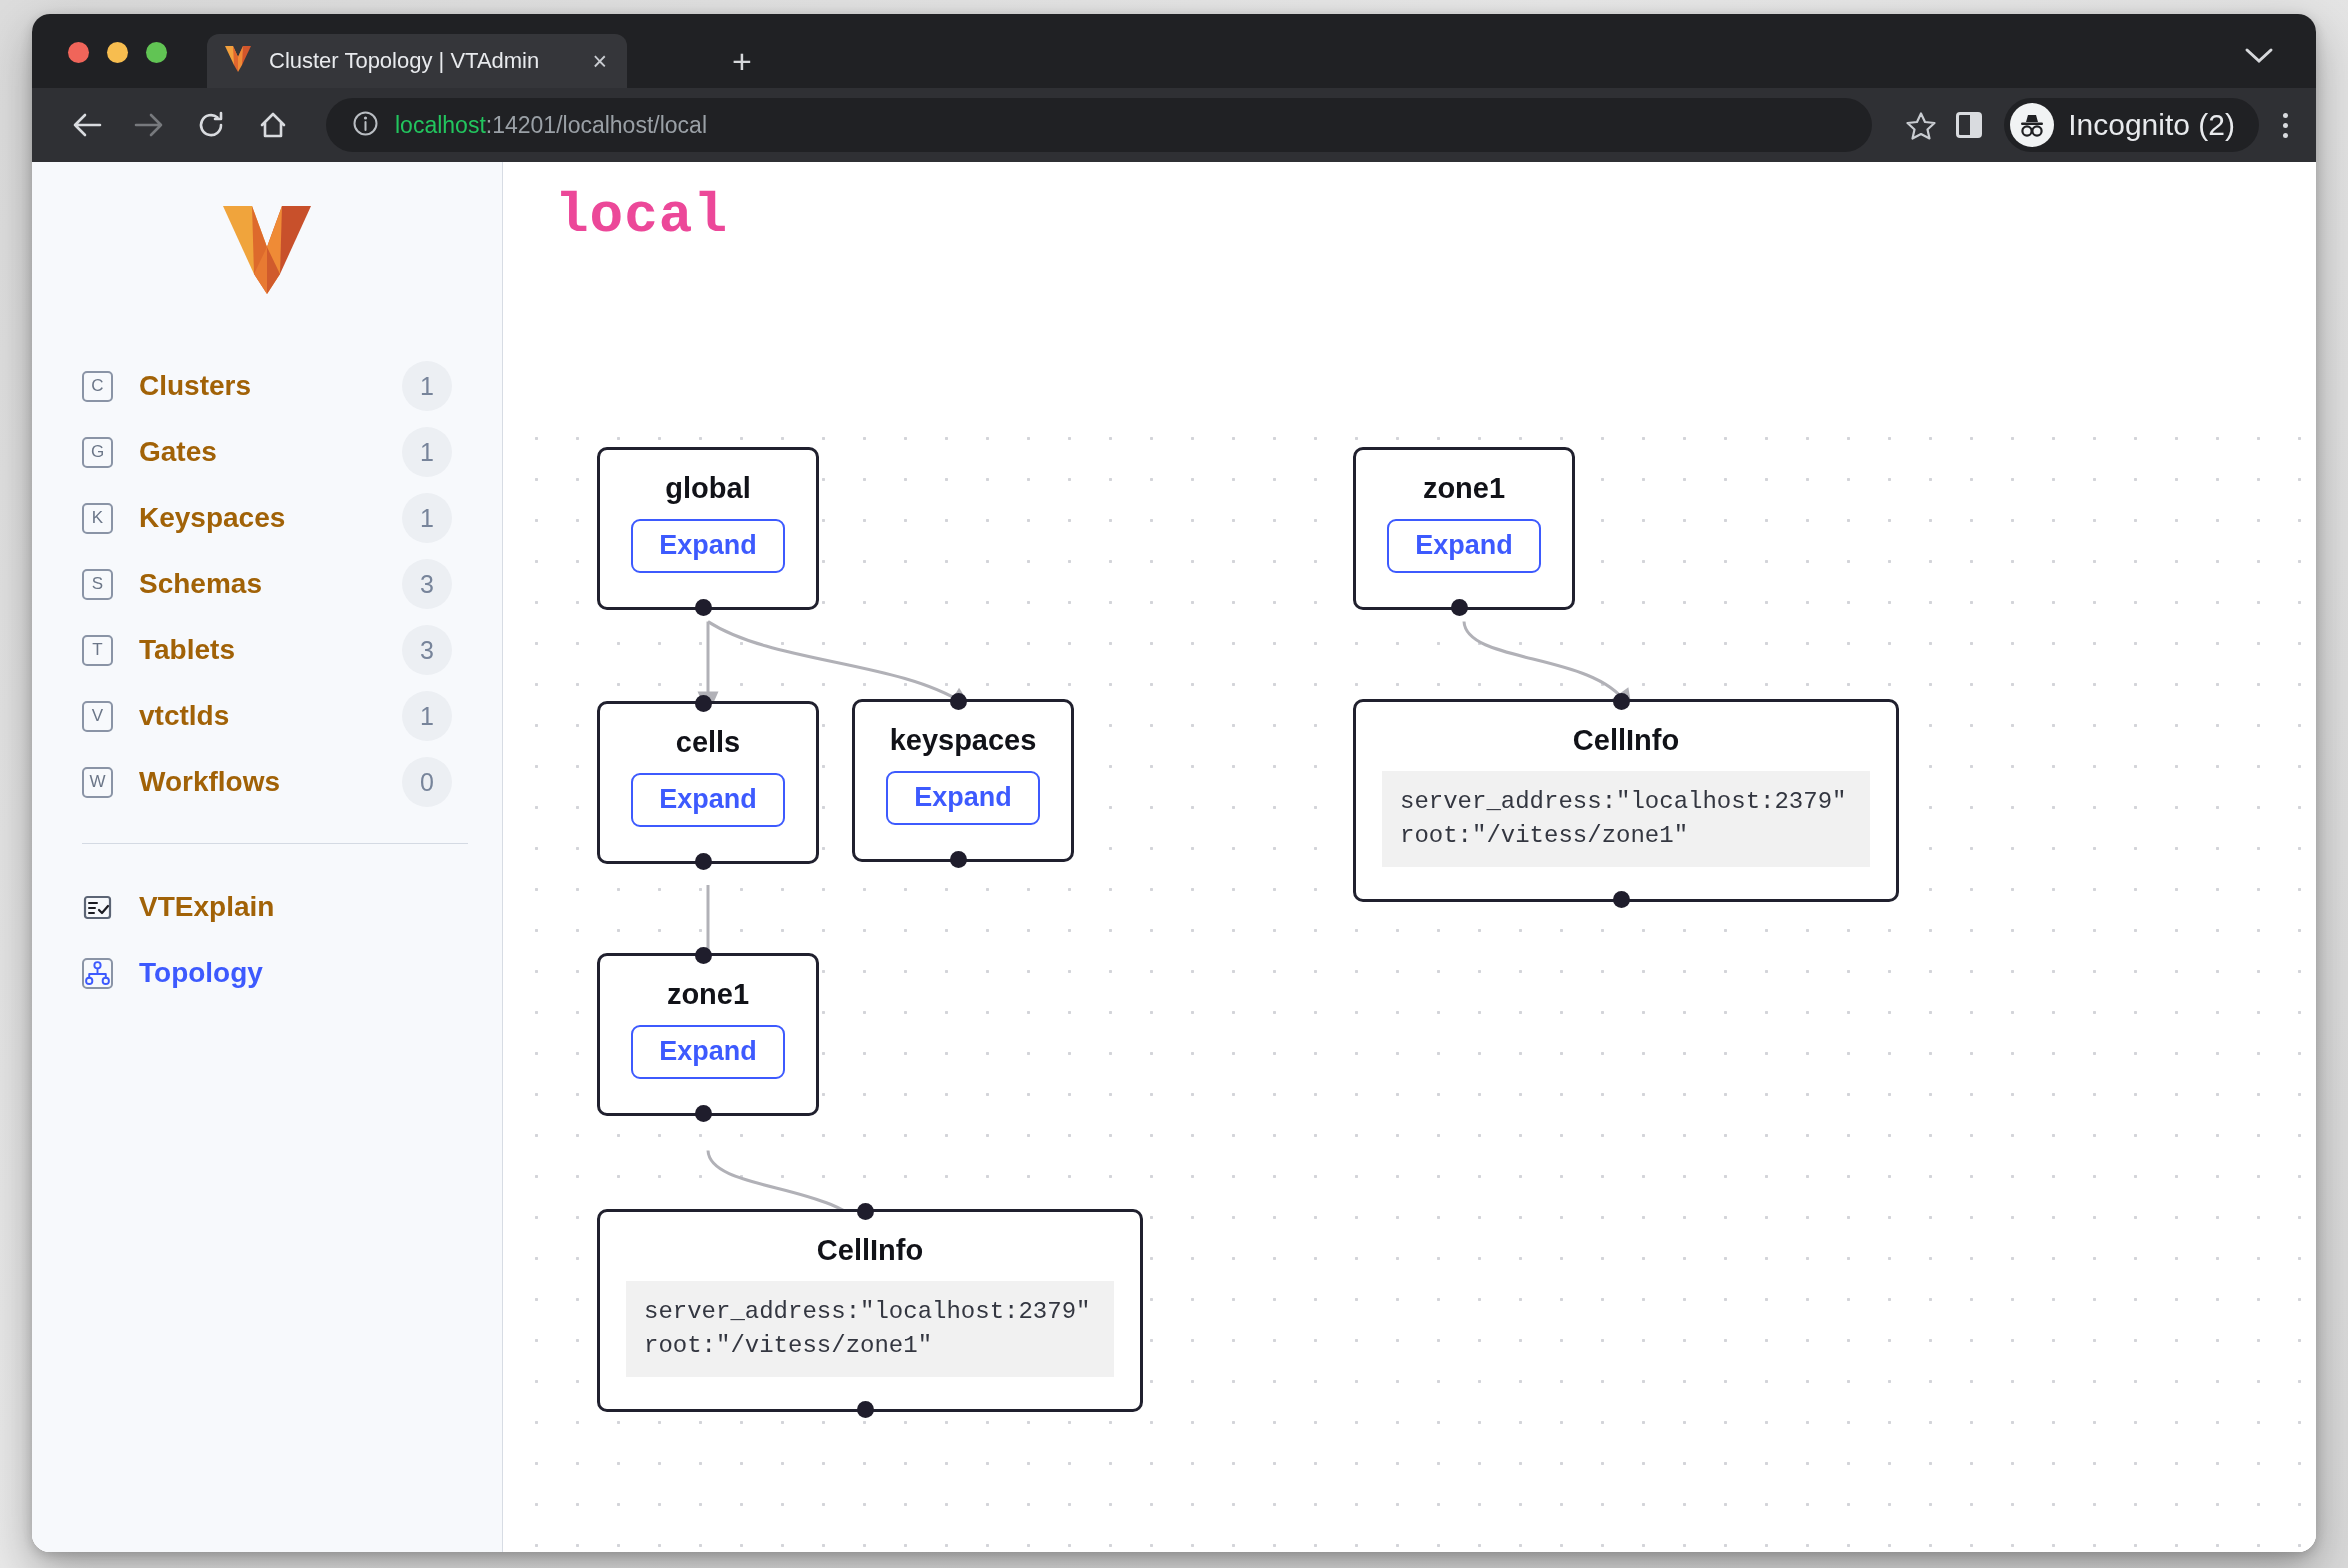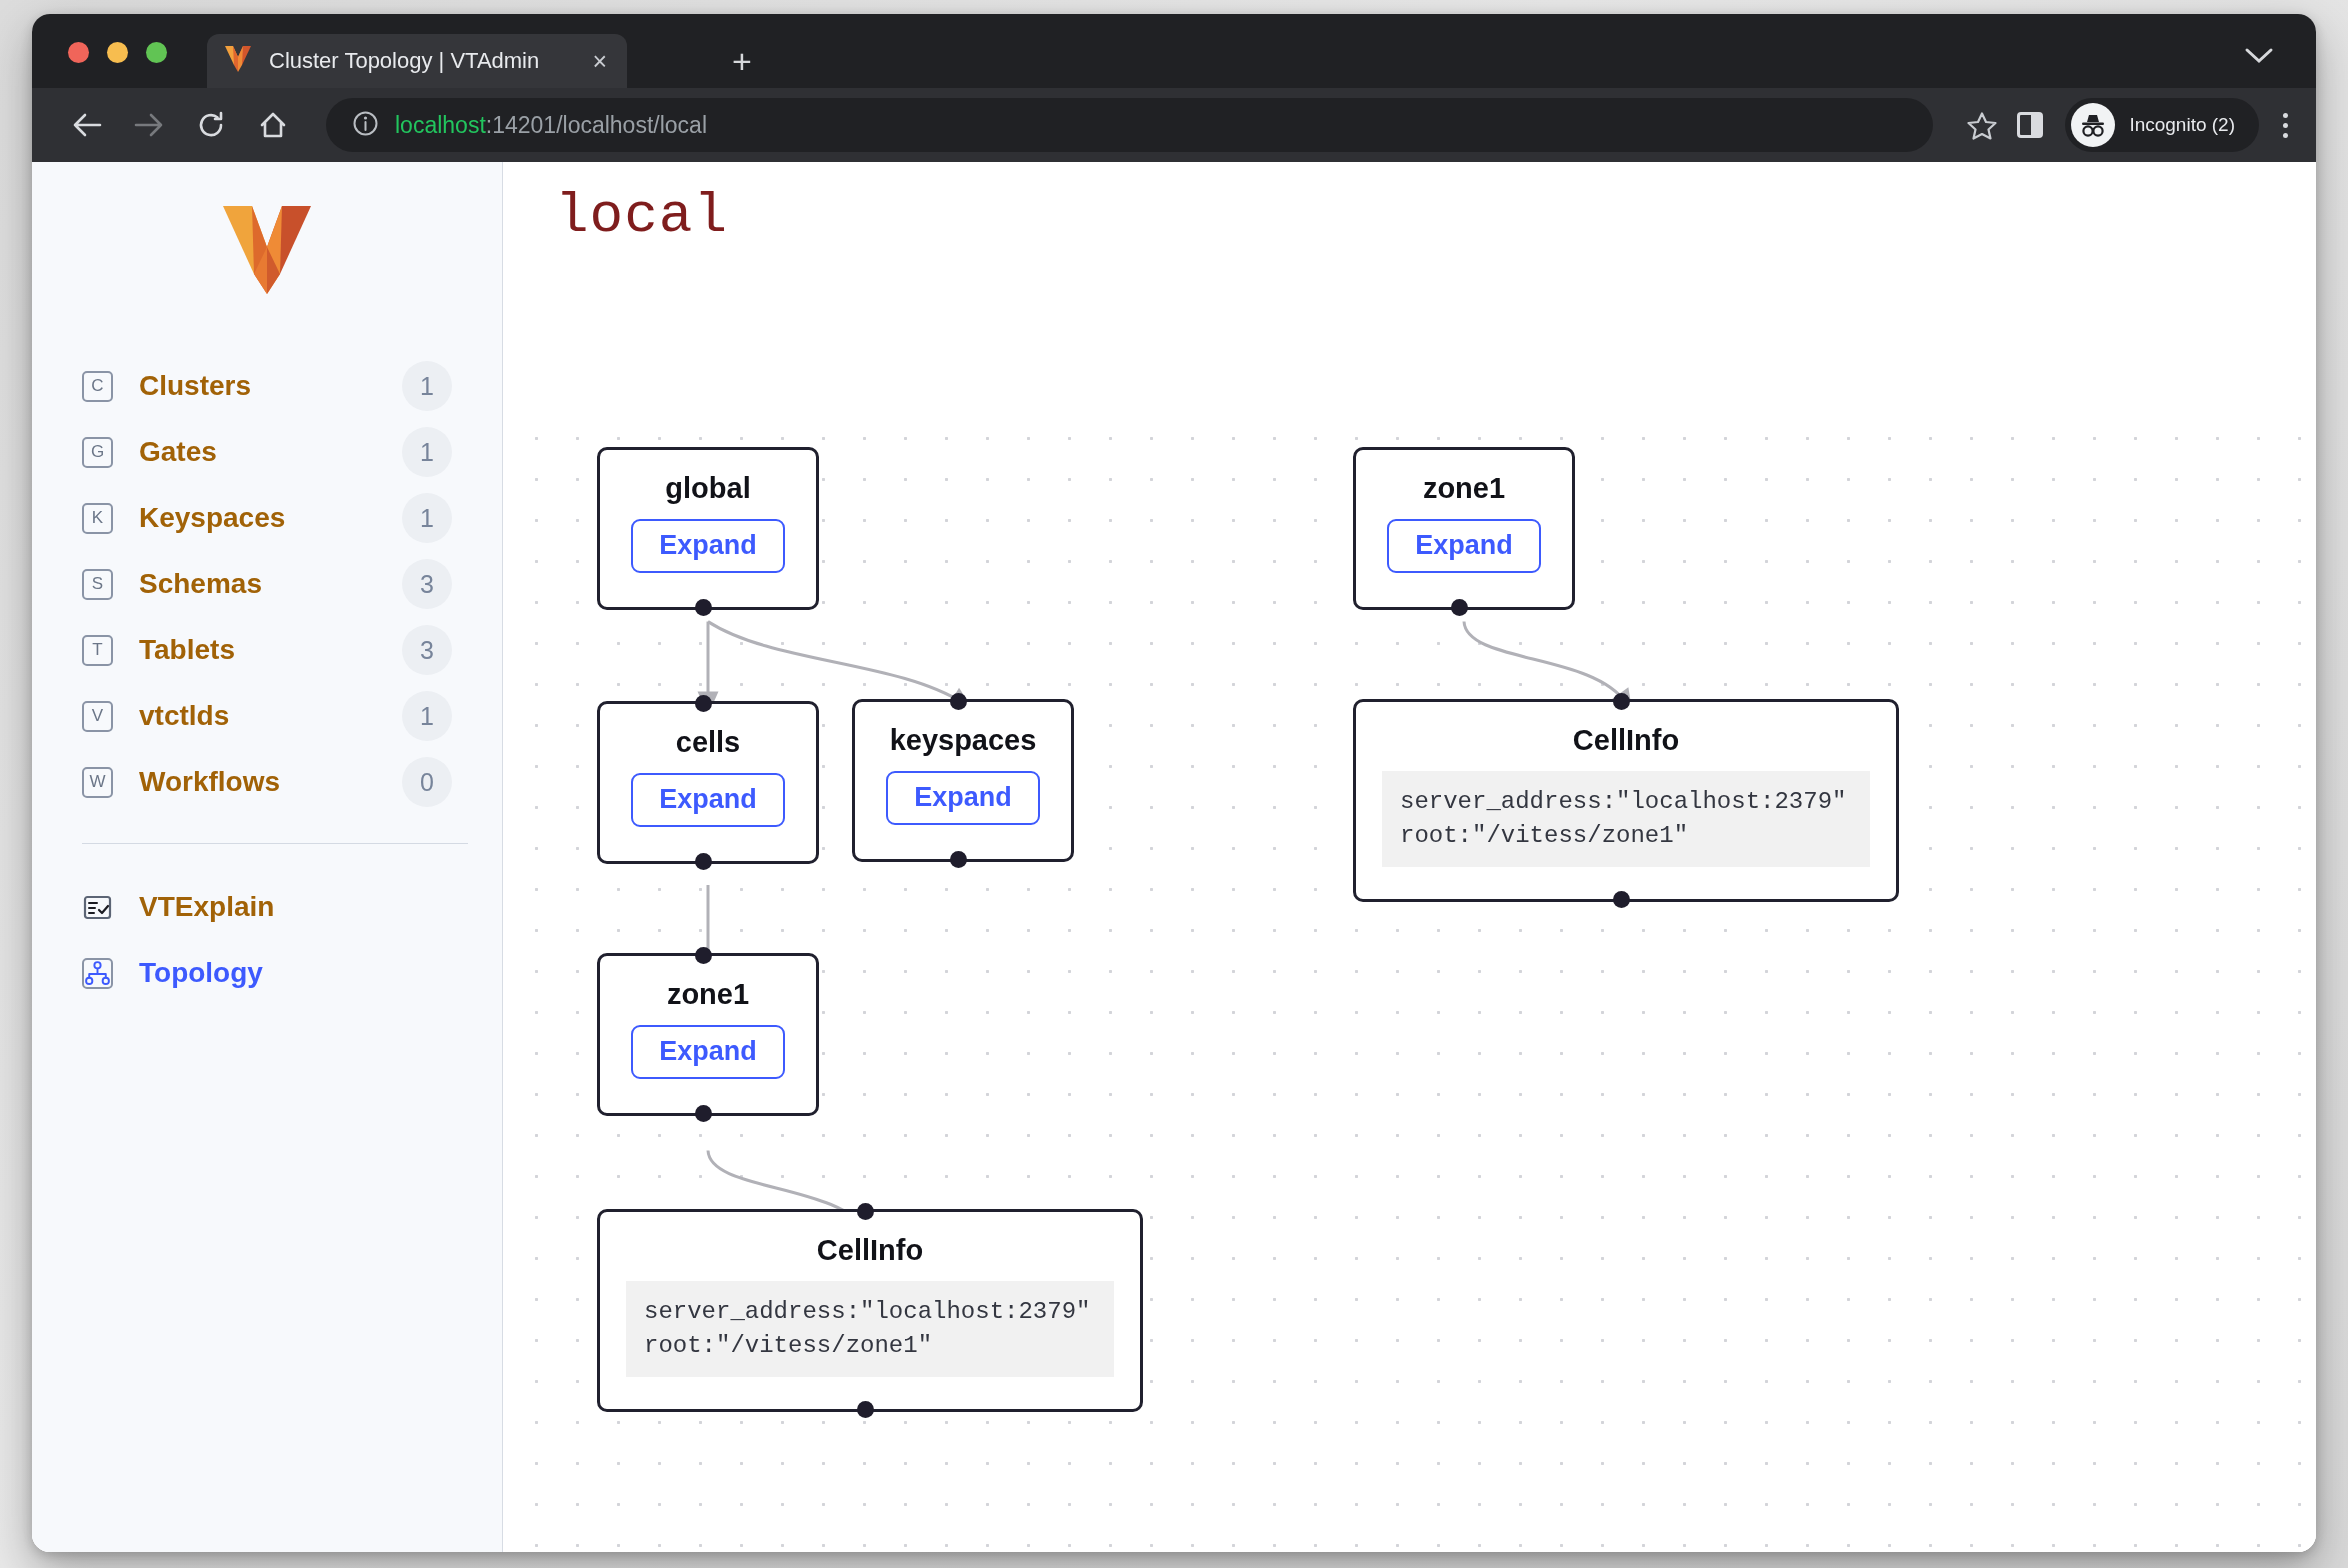--- a/index.html
+++ b/index.html
@@ -63,21 +63,21 @@
                position: relative; flex: 0 0 auto; margin-right: 14px; }
   .sidepanel::after { content:""; position:absolute; right:0; top:0; bottom:0; width:9px; background:#d9dbdf; }
   .profile {
     height: 54px; background: #202124; border-radius: 27px;
     display: flex; align-items: center; gap: 14px; padding: 0 24px 0 6px; flex: 0 0 auto;
   }
   .incog-badge {
     width: 44px; height: 44px; border-radius: 50%; background: #f1f3f4;
     display: flex; align-items: center; justify-content: center;
   }
-  .profile-label { color: #e8eaed; font-size: 19px; white-space: nowrap; }
+  .profile-label { color: #e8eaed; font-size: 30px; white-space: nowrap; }
   .kebab { color: #d9dbdf; font-size: 26px; letter-spacing: 0; padding-left: 16px; line-height: .6; flex: 0 0 auto; }
   .kebab span { display: block; width: 5px; height: 5px; background: #d9dbdf; border-radius: 50%; margin: 5px 0; }
 
   
   .app { display: flex; height: calc(1538px - 148px); background: #fff; }
   .sidebar {
     width: 471px; background: #f7f9fc; border-right: 1px solid #d7dce4;
     padding: 40px 0 0 0; flex: 0 0 auto; position: relative;
   }
   .logo { display: flex; justify-content: center; margin-bottom: 56px; }
@@ -100,21 +100,21 @@
   .divider { height: 1px; background: #d4dae3; margin: 28px 34px 30px 50px; }
   .nav-item.plain .nav-icon-box { border: none; width: 31px; }
   .nav-item.active .nav-label { color: #3d5afe; }
 
   .content { flex: 1; background: #fff; position: relative; overflow: hidden; }
   .crumbs { padding: 44px 0 0 52px; font-family: "Liberation Mono", monospace; }
   .crumb-link { color: #4a63f0; font-size: 26px; }
   .crumb-sep { color: #c7ccd6; font-size: 26px; margin-left: 18px; }
   .page-title {
     font-family: "Liberation Mono", monospace;
-    font-size: 56px; font-weight: 400; color: #7f1d1d;
+    font-size: 56px; font-weight: 700; color: #ec4899;
     margin: 22px 0 0 52px; letter-spacing: 1px;
   }
   .canvas {
     position: absolute; left: 0; right: 0; top: 240px; bottom: 0;
     background-image: radial-gradient(#d3d4d9 1.4px, transparent 1.5px);
     background-size: 41px 41px;
     background-position: 13px 16px;
   }
   svg.edges { position: absolute; left: 0; top: 0; width: 100%; height: 100%; pointer-events: none; }
 

